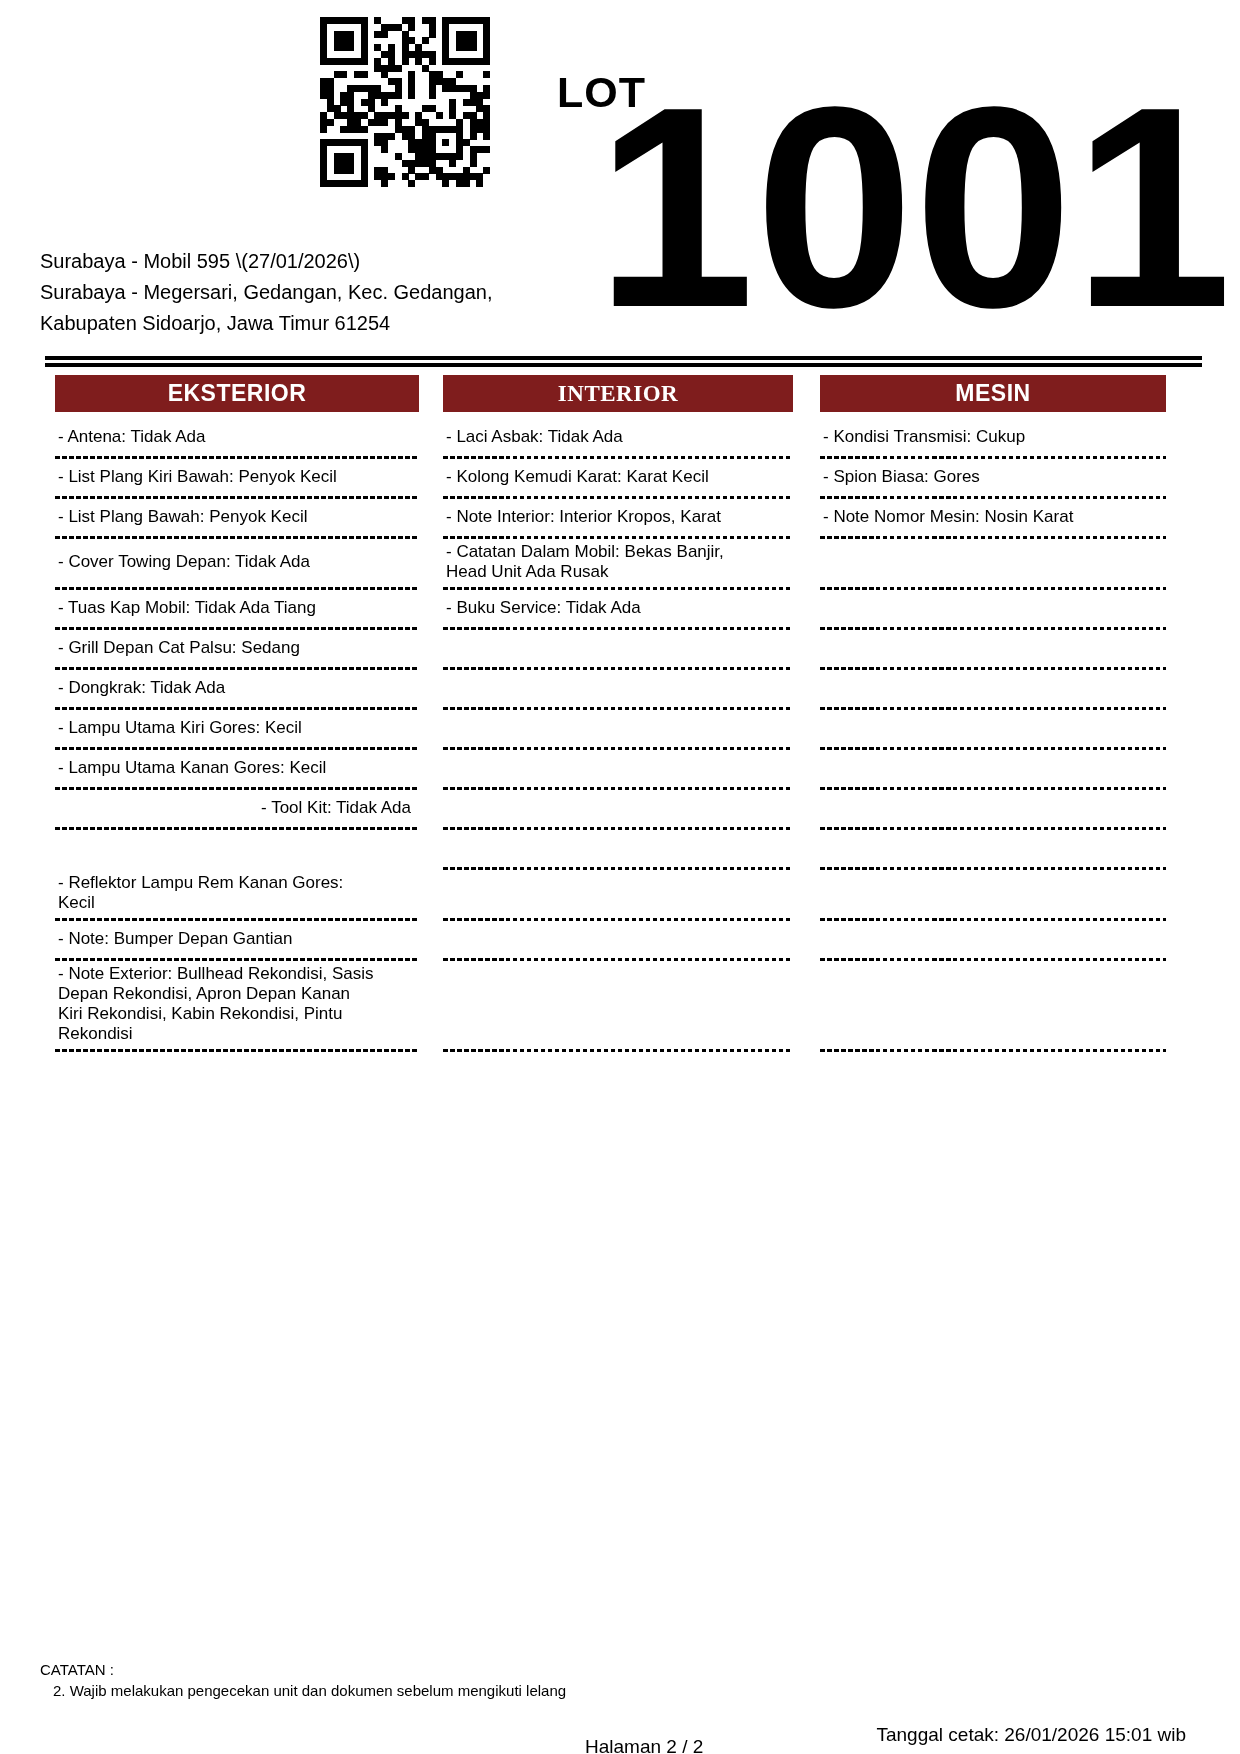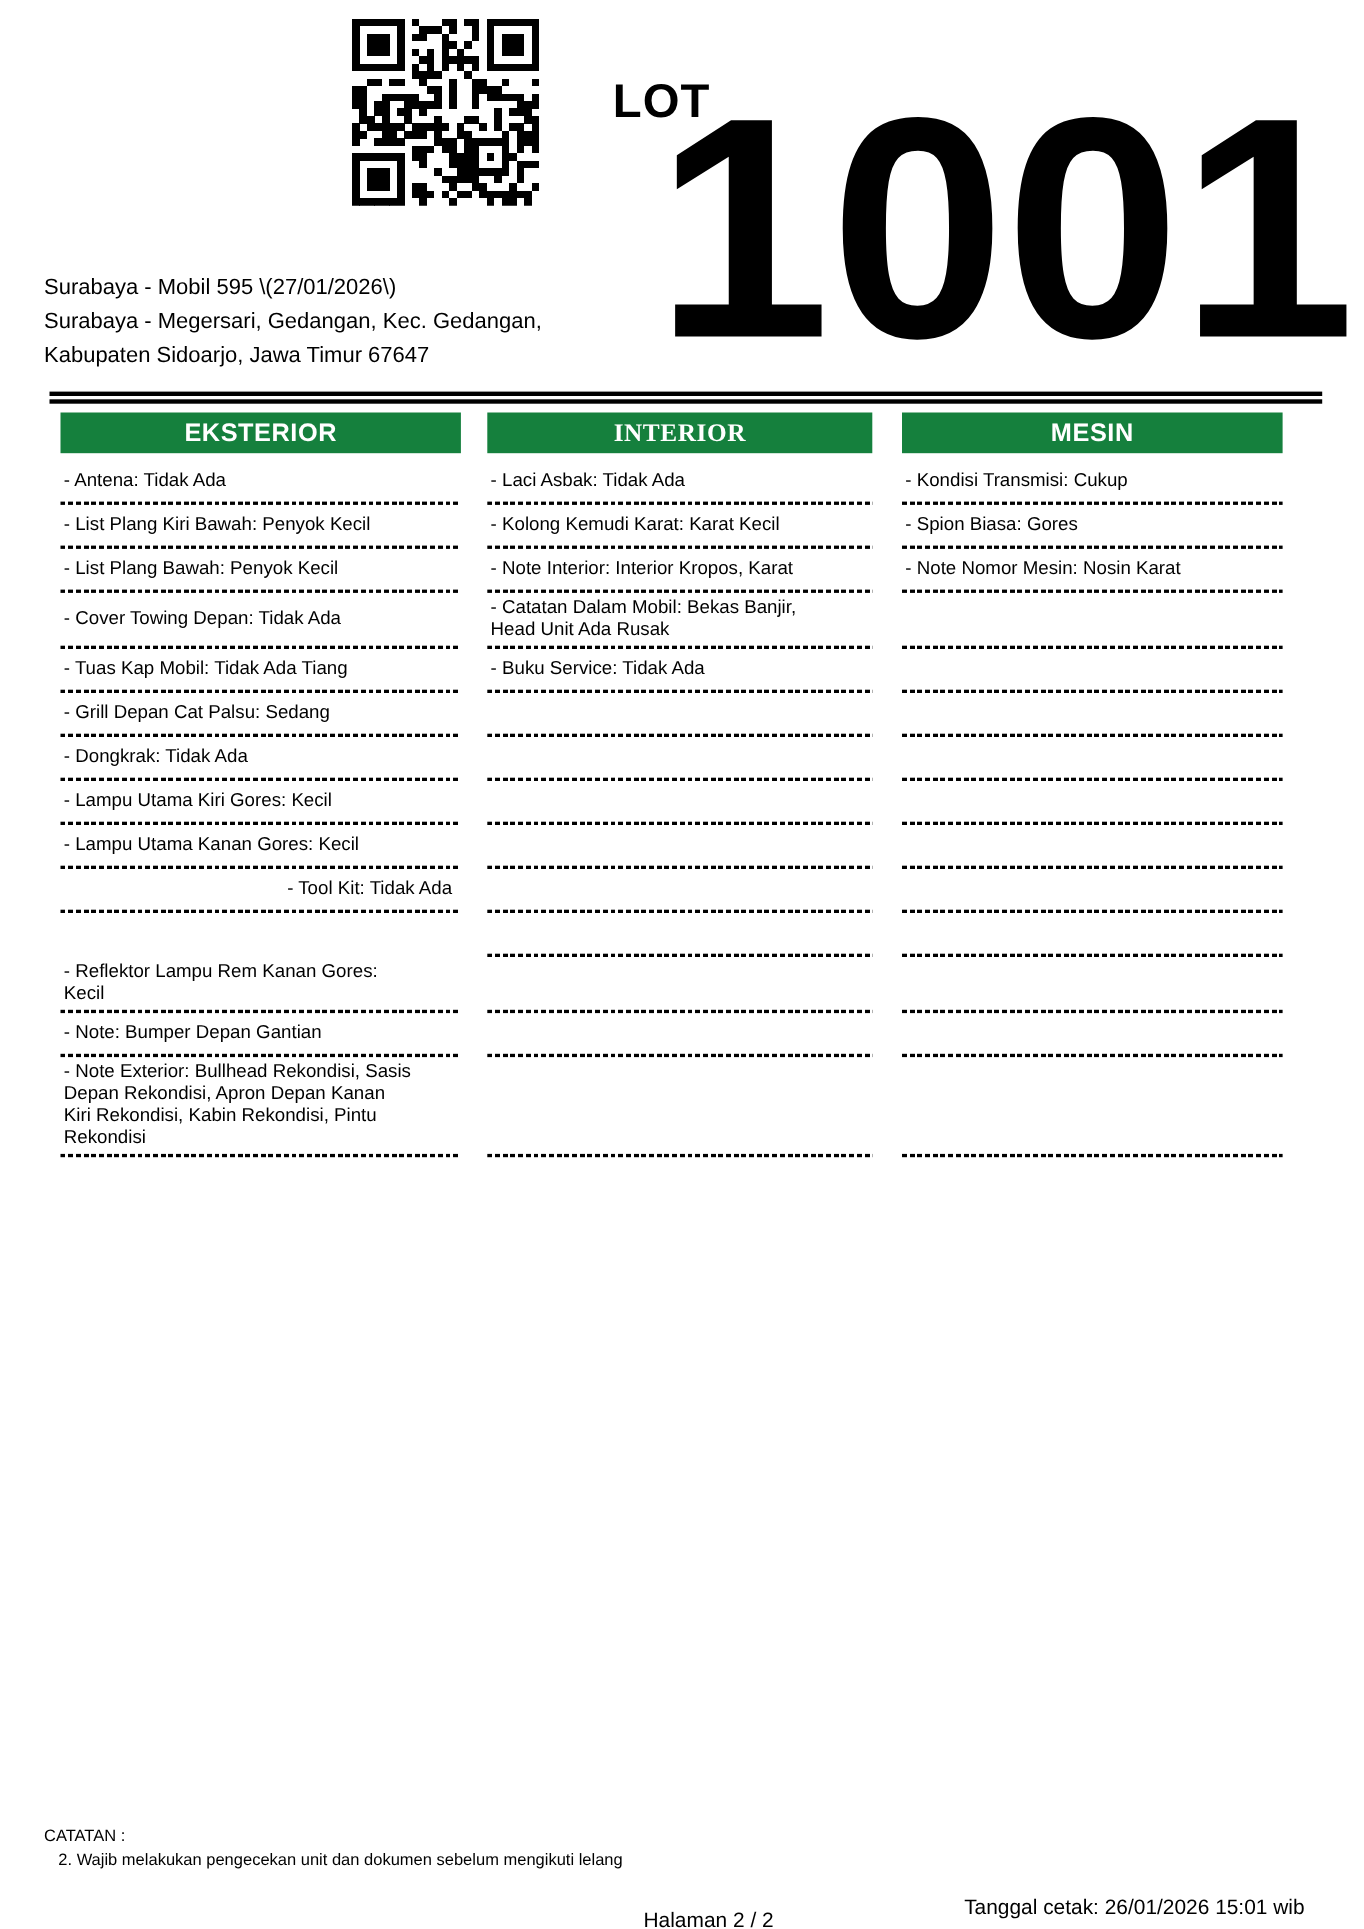--- a/index.html
+++ b/index.html
@@ -33,21 +33,21 @@
   .rule{position:absolute;left:45px;top:356px;width:1157px;}
   .rule-a{height:4px;background:#000;margin-bottom:3px;}
   .rule-b{height:4px;background:#000;}
   
   #columns{
     position:absolute;left:55px;top:375px;width:1111px;
     display:grid;
     grid-template-columns:364px 24px 350px 27px 346px;
   }
   .bar{
-    height:37px;margin-bottom:7px;background:#15803d;color:#fff;
+    height:37px;margin-bottom:7px;background:#7f1d1d;color:#fff;
     display:flex;align-items:center;justify-content:center;
     font-size:23px;font-weight:bold;letter-spacing:0.5px;
   }
   .cell{
     position:relative;min-height:40px;box-sizing:border-box;
     padding:3px 8px 8px 3px;
     display:flex;flex-direction:column;justify-content:center;
     font-size:17px;line-height:20px;white-space:pre-wrap;
   }
   .cell::after{
@@ -394,21 +394,21 @@
         <rect x="23" y="24" width="1.02" height="1.02" fill="#000"></rect>
       </svg>
     </div>
 
   <div class="lot-label">LOT</div>
   <div class="lot-number">1001</div>
 
   <div class="address">
     <div>Surabaya - Mobil 595 \(27/01/2026\)</div>
     <div>Surabaya - Megersari, Gedangan, Kec. Gedangan,</div>
-    <div>Kabupaten Sidoarjo, Jawa Timur 67647</div>
+    <div>Kabupaten Sidoarjo, Jawa Timur 61254</div>
   </div>
 
   <div class="rule">
     <div class="rule-a"></div>
     <div class="rule-b"></div>
   </div>
 
   <div id="columns">
       <div class="bar" style="grid-area: 1 / 1;">EKSTERIOR</div>
       <div class="cell" style="grid-area: 2 / 1;">- Antena: Tidak Ada</div>

